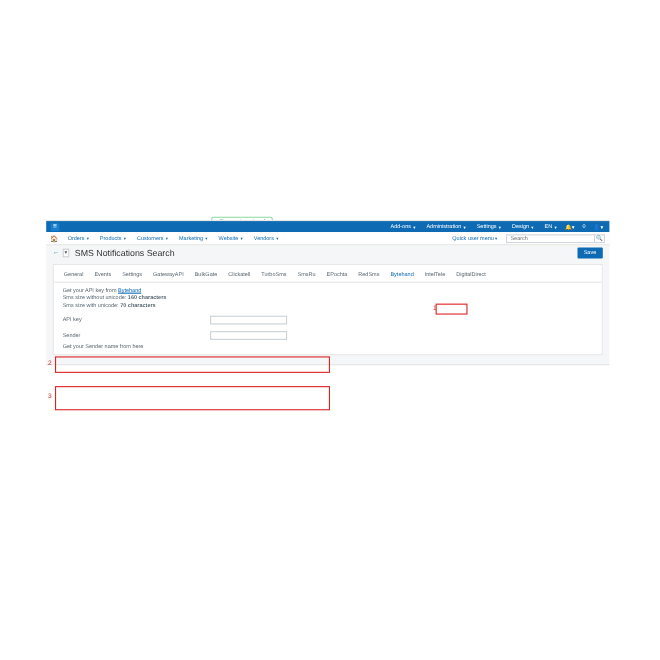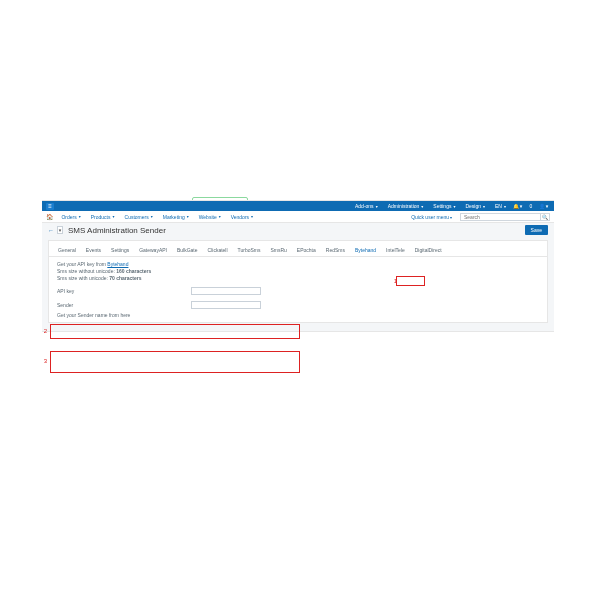--- a/index.html
+++ b/index.html
@@ -126,21 +126,21 @@
     <span class="searchwrap">
       <input class="search" placeholder="Search" style="">
       <span class="searchbtn">🔍</span>
     </span>
   </div>
 
   <div class="titlebar">
     <div class="titleleft">
       <span class="backbtn">←</span>
       <span class="splitbtn">▾</span>
-      <span class="ptitle">SMS Administration Sender</span>
+      <span class="ptitle">SMS Notifications Search</span>
     </div>
     <button class="savebtn">Save</button>
   </div>
 
   <div class="panel">
     <div class="tabs" id="tabs">
         <span class="tab">General</span>
         <span class="tab">Events</span>
         <span class="tab">Settings</span>
         <span class="tab">GatewayAPI</span>

